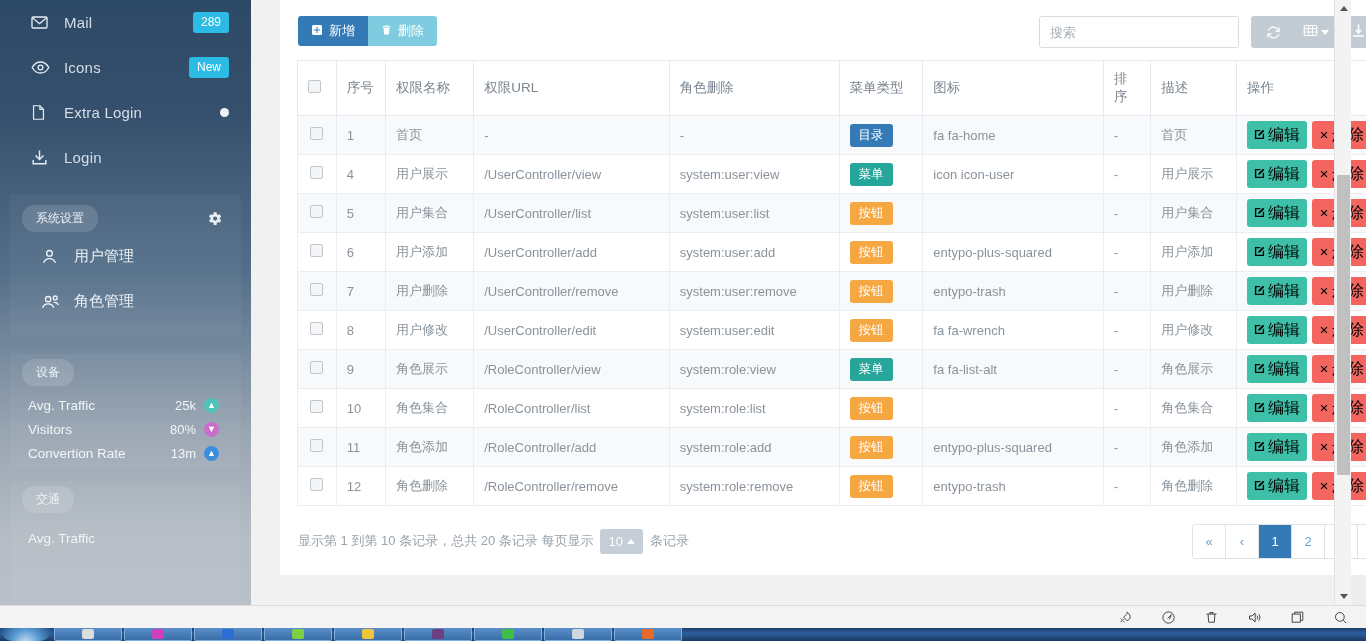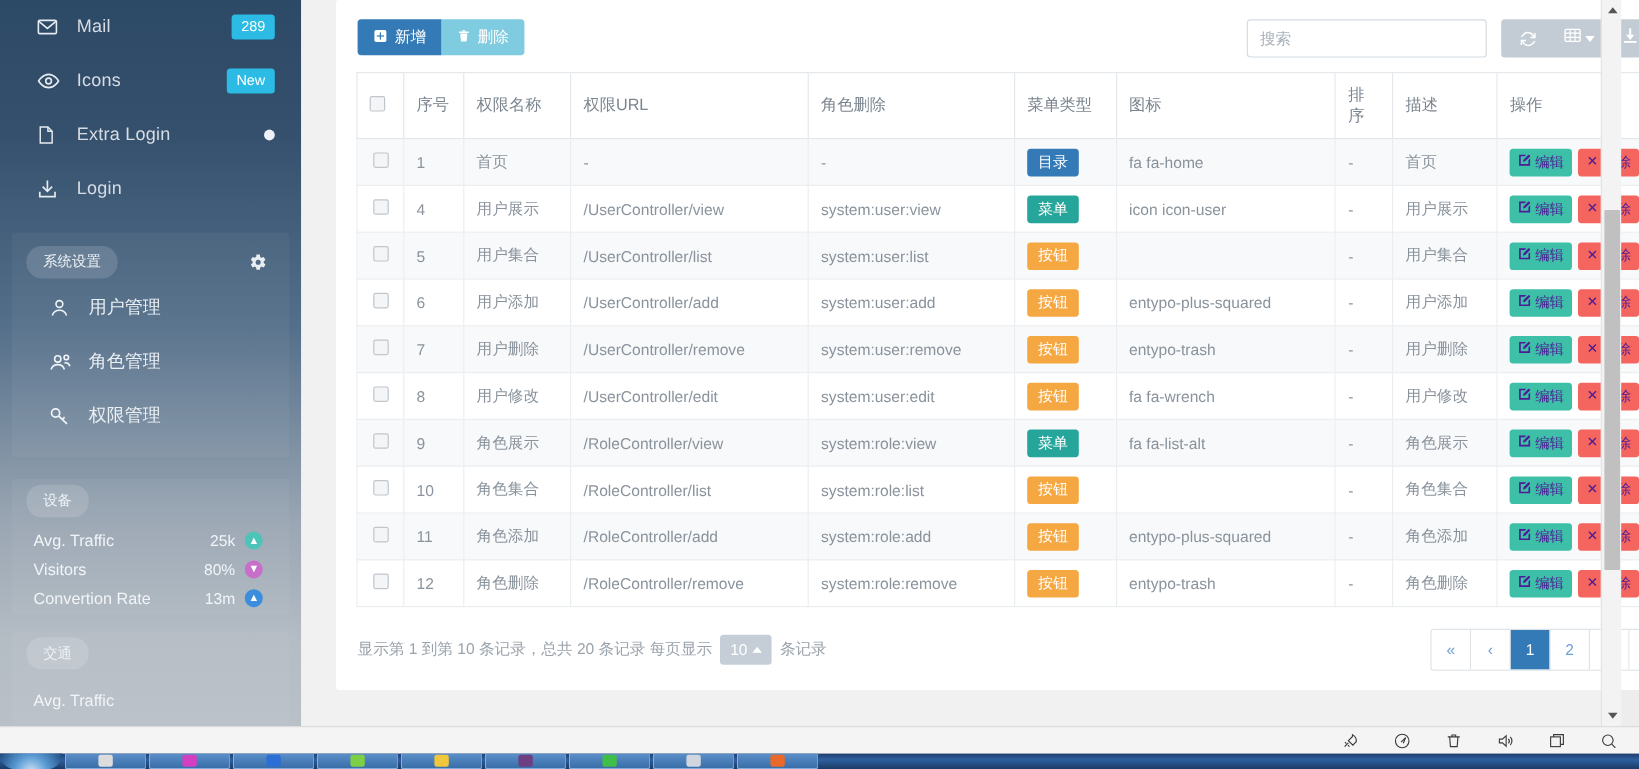--- a/index.html
+++ b/index.html
@@ -170,21 +170,21 @@
   .tag {
     display: inline-block; color: #fff; font-size: 12.5px;
     padding: 4px 9px; border-radius: 3px; line-height: 1.2;
   }
   .tag-dir { background: #337ab7; }
   .tag-menu { background: #26a69a; text-align: right; }
   .tag-btn { background: #f5a742; }
 
   .op-btn {
     display: inline-flex; align-items: center; gap: 3px;
-    color: #4c1d95; font-size: 12px; border: none; cursor: pointer;
+    color: #000000; font-size: 16px; border: none; cursor: pointer;
     padding: 4px 7px; border-radius: 3px; font-family: inherit;
     line-height: 1.25;
   }
   .op-edit { background: #3dbfa8; margin-right: 5px; }
   .op-del { background: #f4655f; }
 
   
   .pag-bar {
     display: flex; align-items: center;
     padding: 14px 18px 0 18px; height: 56px;
@@ -338,30 +338,20 @@
           <svg width="21" height="19" viewBox="0 0 26 24" fill="none" stroke="currentColor" stroke-width="1.7">
               <circle cx="10" cy="9" r="3.3"></circle>
               <path d="M3 20c1.1-3.3 3.7-5 7-5s5.9 1.7 7 5"></path>
               <circle cx="19" cy="7.5" r="2.4"></circle>
               <path d="M17 13.2c2.6-.5 5 .9 5.8 3.4"></path>
             </svg>
         </span>
         <span class="lbl">角色管理</span>
       </div>
 
-      <div class="sub-item">
-        <span class="ico">
-          <svg width="19" height="19" viewBox="0 0 24 24" fill="none" stroke="currentColor" stroke-width="1.8">
-              <circle cx="8" cy="9" r="4.3"></circle>
-              <line x1="11" y1="12" x2="20" y2="20.5"></line>
-              <line x1="15" y1="16" x2="17.5" y2="13.5"></line>
-            </svg>
-        </span>
-        <span class="lbl">权限管理</span>
-      </div>
     </div>
 
     <div class="panel-group stats-group">
       <div class="group-head">
         <span class="group-pill">设备</span>
       </div>
       <div style="height:8px"></div>
 
       <div class="stat-row">
         <span class="sname">Avg. Traffic</span>

